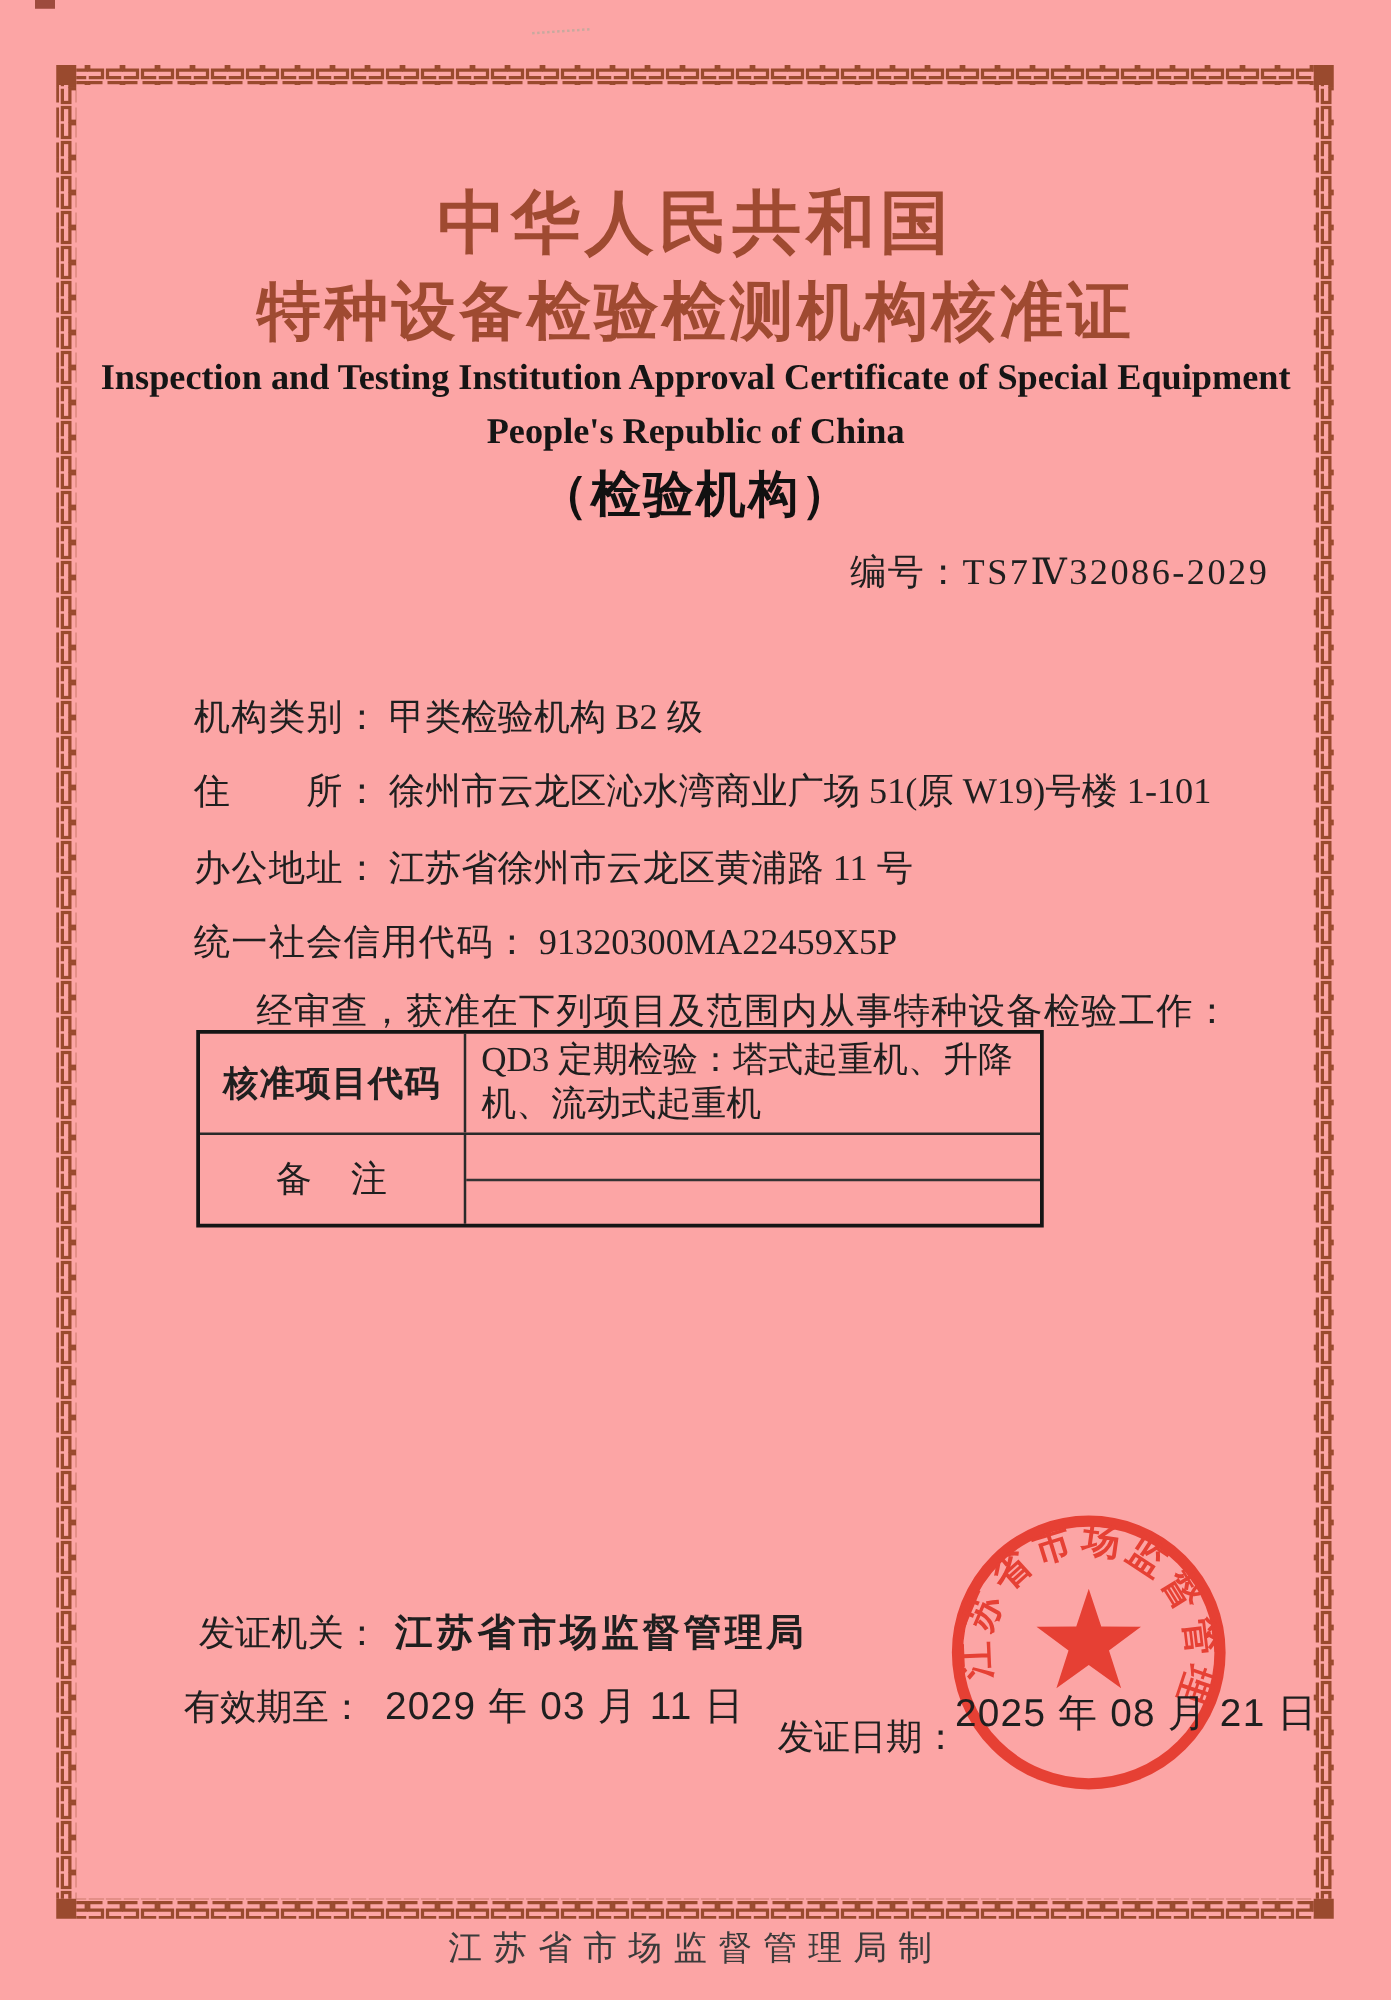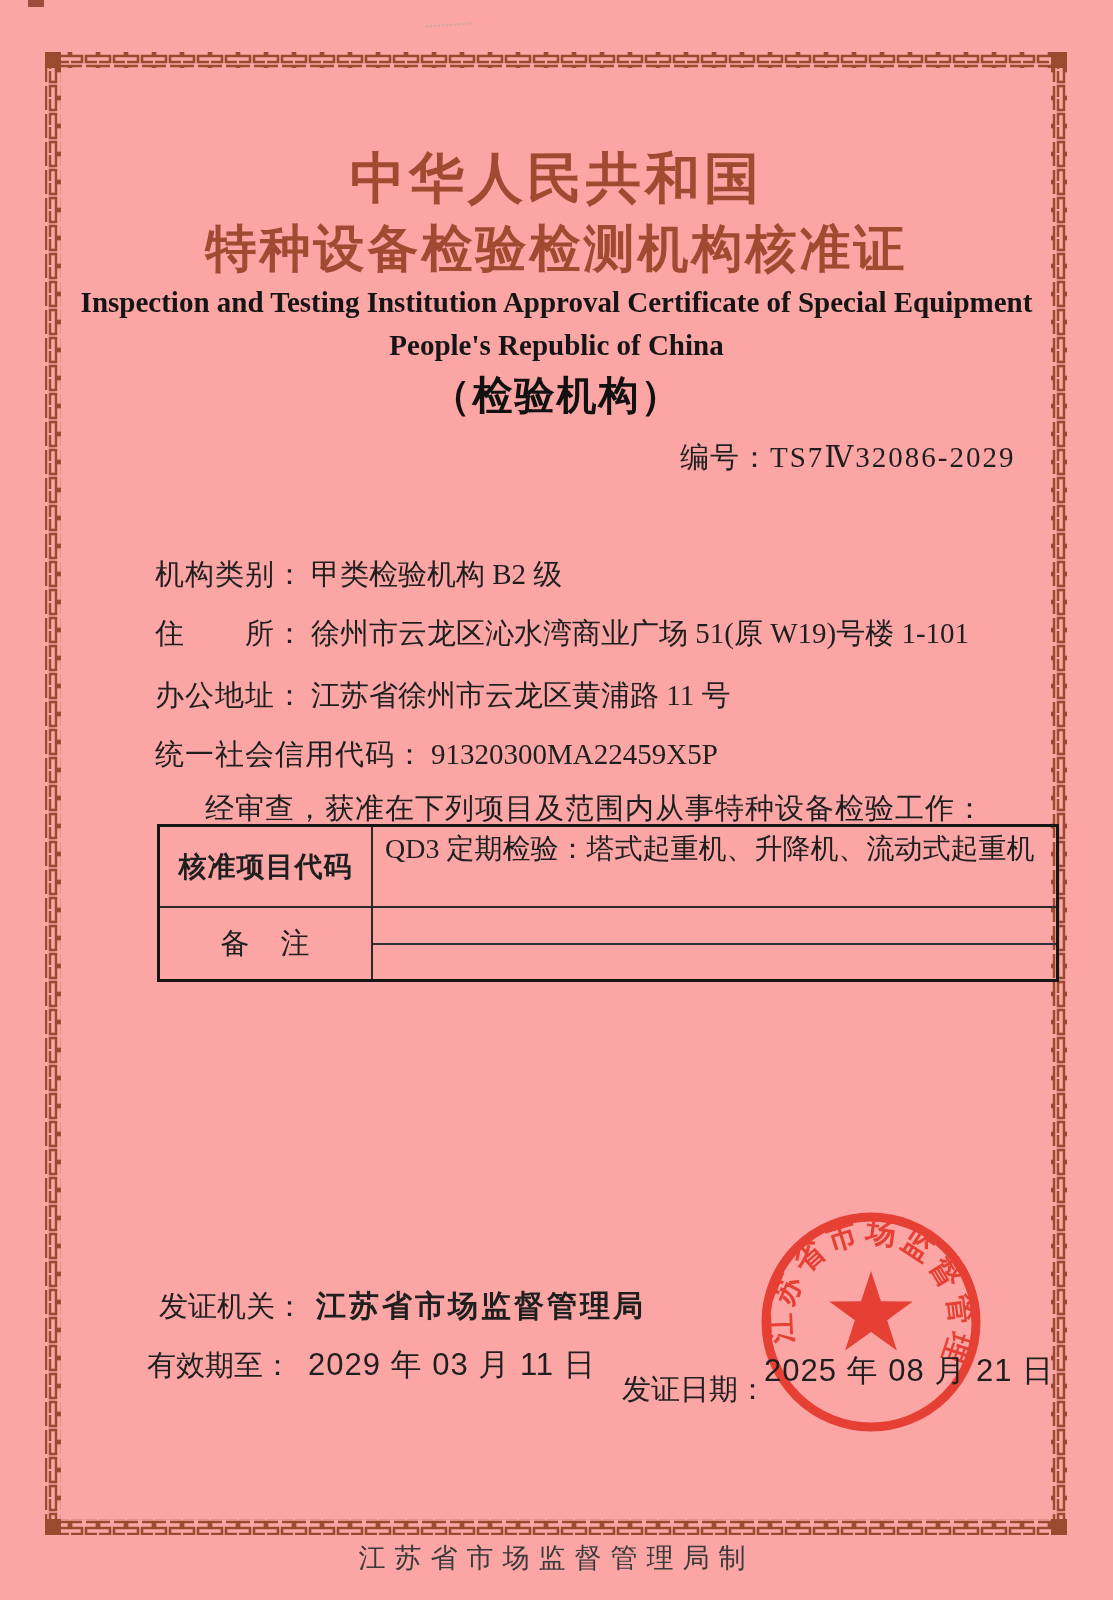--- a/index.html
+++ b/index.html
@@ -31,21 +31,21 @@
   .cert-no{left:680px;top:438px;font-size:29px;letter-spacing:1px;}
   .cert-no .val{letter-spacing:2px;}
 
   .field-line{left:155px;font-size:29px;line-height:34px;width:880px;}
   .field-line .lab{letter-spacing:1px;}
   .field-line .val{margin-left:6px;}
 
   .intro{left:205px;top:789px;font-size:29px;letter-spacing:1px;}
 
   .approval-table{
-    left:157px;top:824px;width:902px;height:158px;
+    left:157px;top:824px;width:678px;height:158px;
     border:3px solid #161616;box-sizing:border-box;
     font-size:28px;
   }
   .t-row1{display:flex;height:81px;border-bottom:2px solid #2a2a2a;box-sizing:border-box;}
   .t-row2{display:flex;height:71px;box-sizing:border-box;}
   .t-labelcell{
     width:213px;flex:0 0 213px;border-right:2px solid #2a2a2a;box-sizing:border-box;
     display:flex;align-items:center;justify-content:center;
     font-weight:bold;letter-spacing:1px;
   }

